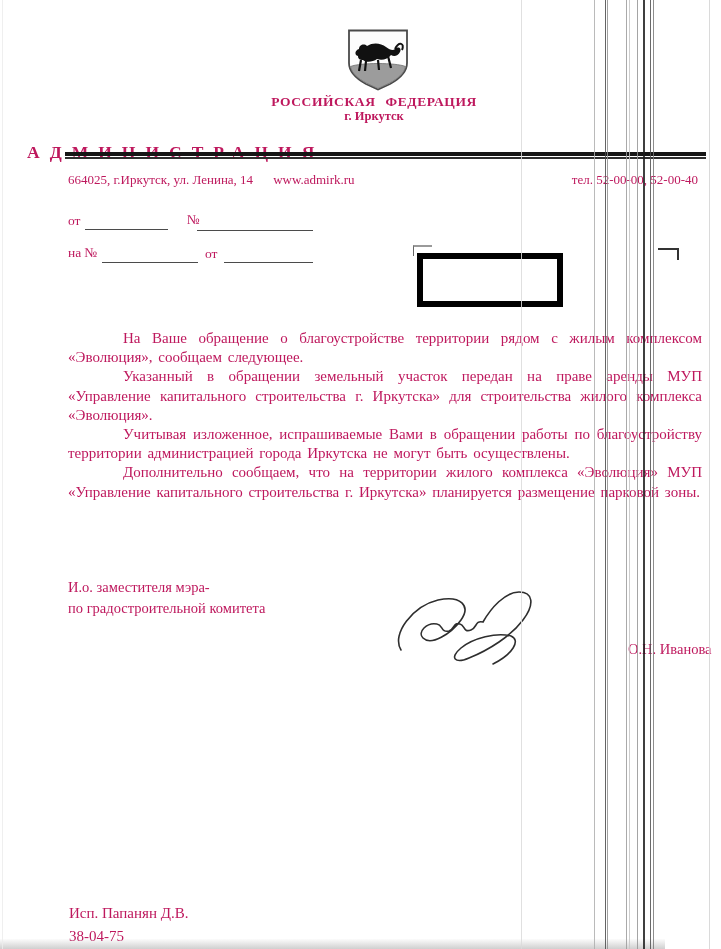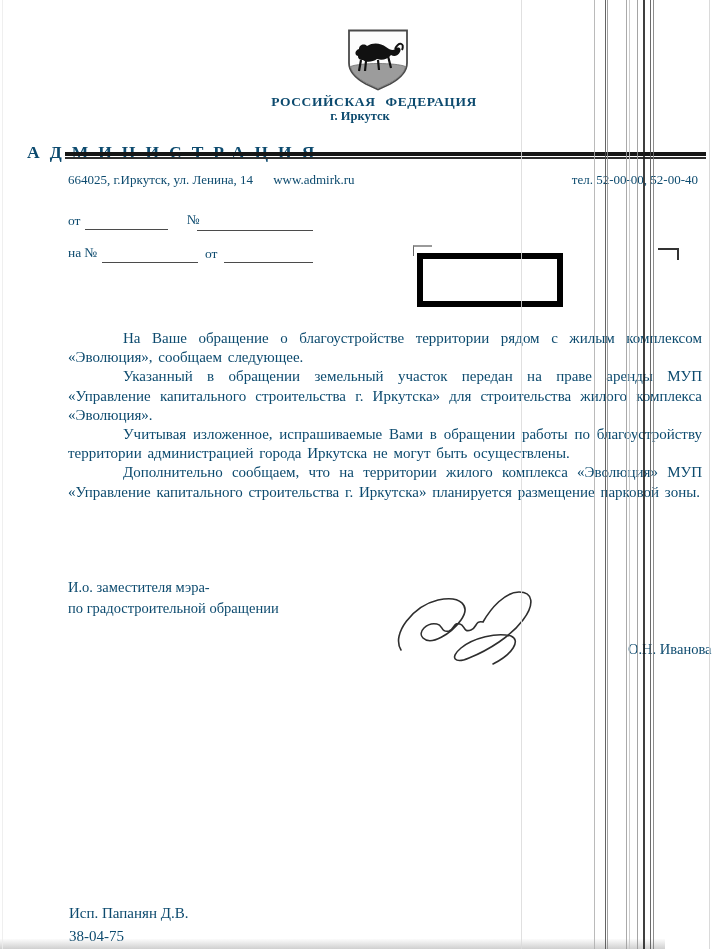--- a/index.html
+++ b/index.html
@@ -1,24 +1,24 @@
 <!DOCTYPE html>
 <html><head>
 <meta charset="utf-8">
 <style>
   html,body { margin:0; padding:0; background:#fff; }
   .page {
     position:relative; width:721px; height:949px; background:#ffffff;
-    overflow:hidden; font-family:"Liberation Serif", serif; color:#0c4a6e;
+    overflow:hidden; font-family:"Liberation Serif", serif; color:#be185d;
   }
   .abs { position:absolute; }
   .emblem { left:346px; top:29px; width:64px; height:62px; }
   .country { left:27px; top:94px; width:694px; text-align:center;
              font-weight:bold; font-size:13.5px; letter-spacing:0.6px; word-spacing:6px; }
-  .city    { left:13px; top:109px; width:694px; text-align:center;
+  .city    { left:27px; top:109px; width:694px; text-align:center;
              font-weight:bold; font-size:12.5px; }
   .orgname { left:27px; top:142px; width:694px; text-align:left;
              font-weight:bold; font-size:17.5px; letter-spacing:10px; }
   .rule-thick { left:65px; top:152px; width:641px; height:4px; background:#161616; }
   .rule-thin  { left:65px; top:157px; width:641px; height:2px; background:#2e2e2e; }
   
   .contact-row { left:68px; top:172px; width:630px; display:flex; align-items:baseline;
                  font-size:13px;justify-content:space-between; }
   .contact-left { display:flex; gap:20px; }
   .contact-spacer { flex:1; }
@@ -94,21 +94,21 @@
 
   <div class="abs body-text">
     <p>На Ваше обращение о благоустройстве территории рядом с жилым комплексом «Эволюция», сообщаем следующее.</p>
     <p>Указанный в обращении земельный участок передан на праве аренды МУП «Управление капитального строительства г. Иркутска» для строительства жилого комплекса «Эволюция».</p>
     <p>Учитывая изложенное, испрашиваемые Вами в обращении работы по благоустройству территории администрацией города Иркутска не могут быть осуществлены.</p>
     <p>Дополнительно сообщаем, что на территории жилого комплекса «Эволюция» МУП «Управление капитального строительства г. Иркутска» планируется размещение парковой зоны.</p>
   </div>
 
   <div class="abs signoff">
     <div>И.о. заместителя мэра-</div>
-    <div>по градостроительной обращении</div>
+    <div>по градостроительной комитета</div>
   </div>
 
   <svg class="abs signature-svg" viewBox="0 0 175 80">
     <path d="M8,62 C-2,46 20,18 45,12 C68,7 78,18 68,32 C58,46 38,58 30,50 C24,44 34,34 44,36 C50,37 48,45 56,43 C62,41 60,34 67,36 C72,37 70,45 78,42 C84,40 82,32 90,34 C98,20 112,4 126,4 C140,4 142,16 130,32 C118,48 96,62 76,70 C62,76 56,70 68,60 C80,50 104,44 118,48 C128,52 120,66 100,76" fill="none" stroke="#2e2e2e" stroke-width="1.6" stroke-linecap="round"></path>
   </svg>
 
   <div class="abs signer-name">О.Н. Иванова</div>
 
   <div class="abs footer">
     <div>Исп. Папанян Д.В.</div>

